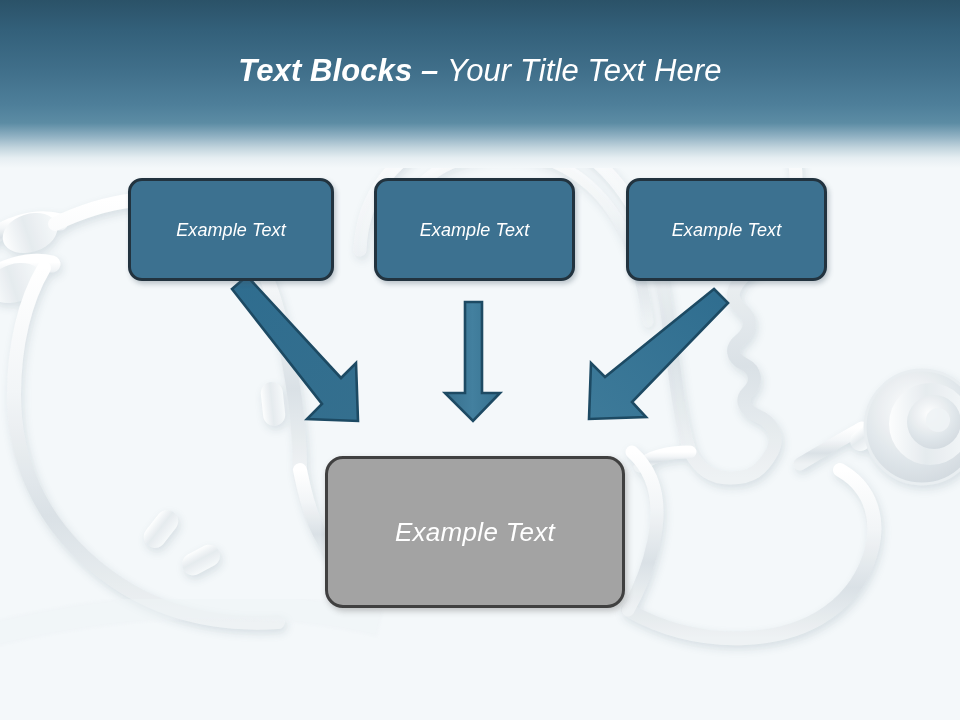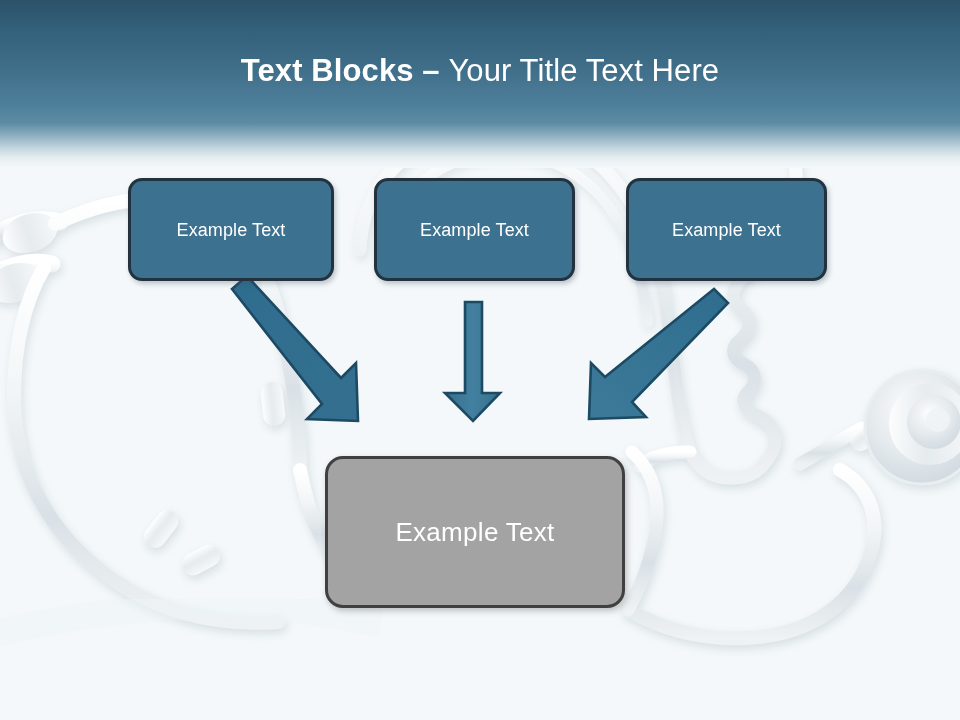--- a/index.html
+++ b/index.html
@@ -7,20 +7,21 @@
     padding: 0;
     background: #ffffff;
   }
   #slide {
     position: relative;
     width: 960px;
     height: 720px;
     overflow: hidden;
     background: #f4f8fa;
     font-family: "Liberation Sans", sans-serif;
+    font-style: italic;
     -webkit-font-smoothing: antialiased;
   }
 
   
   #bg-art {
     position: absolute;
     left: 0; top: 0;
     width: 960px; height: 720px;
     z-index: 0;
     pointer-events: none;

